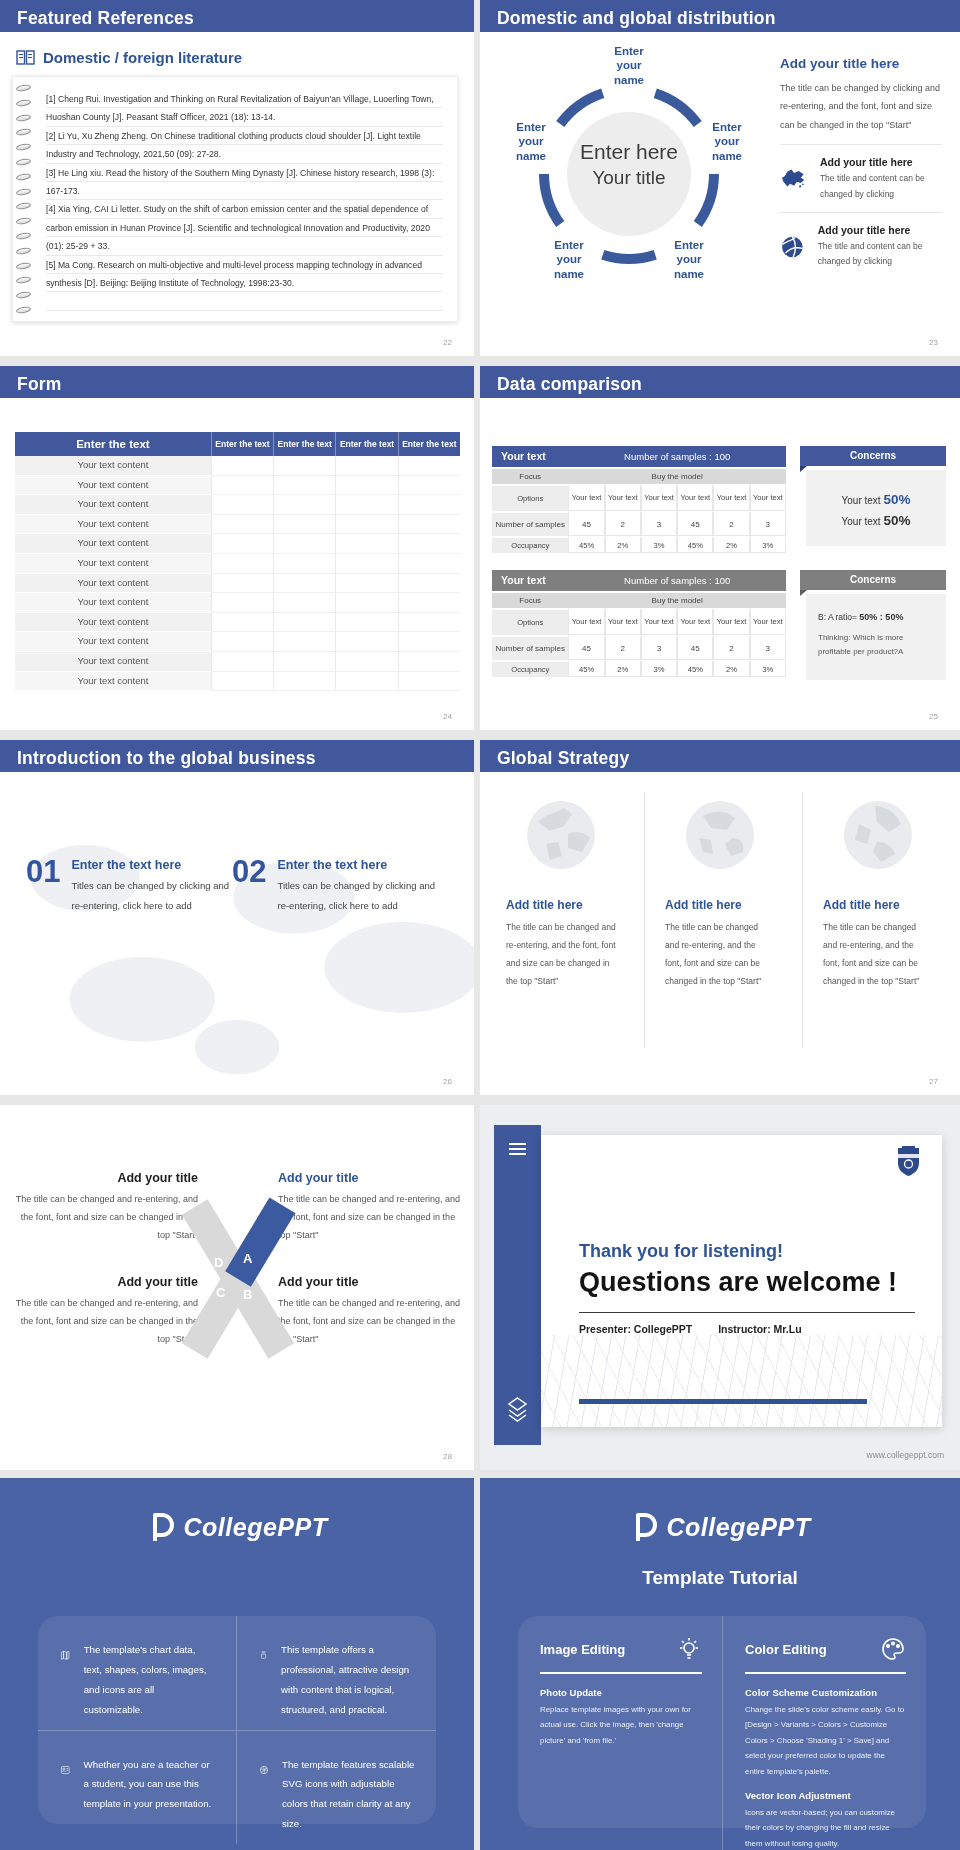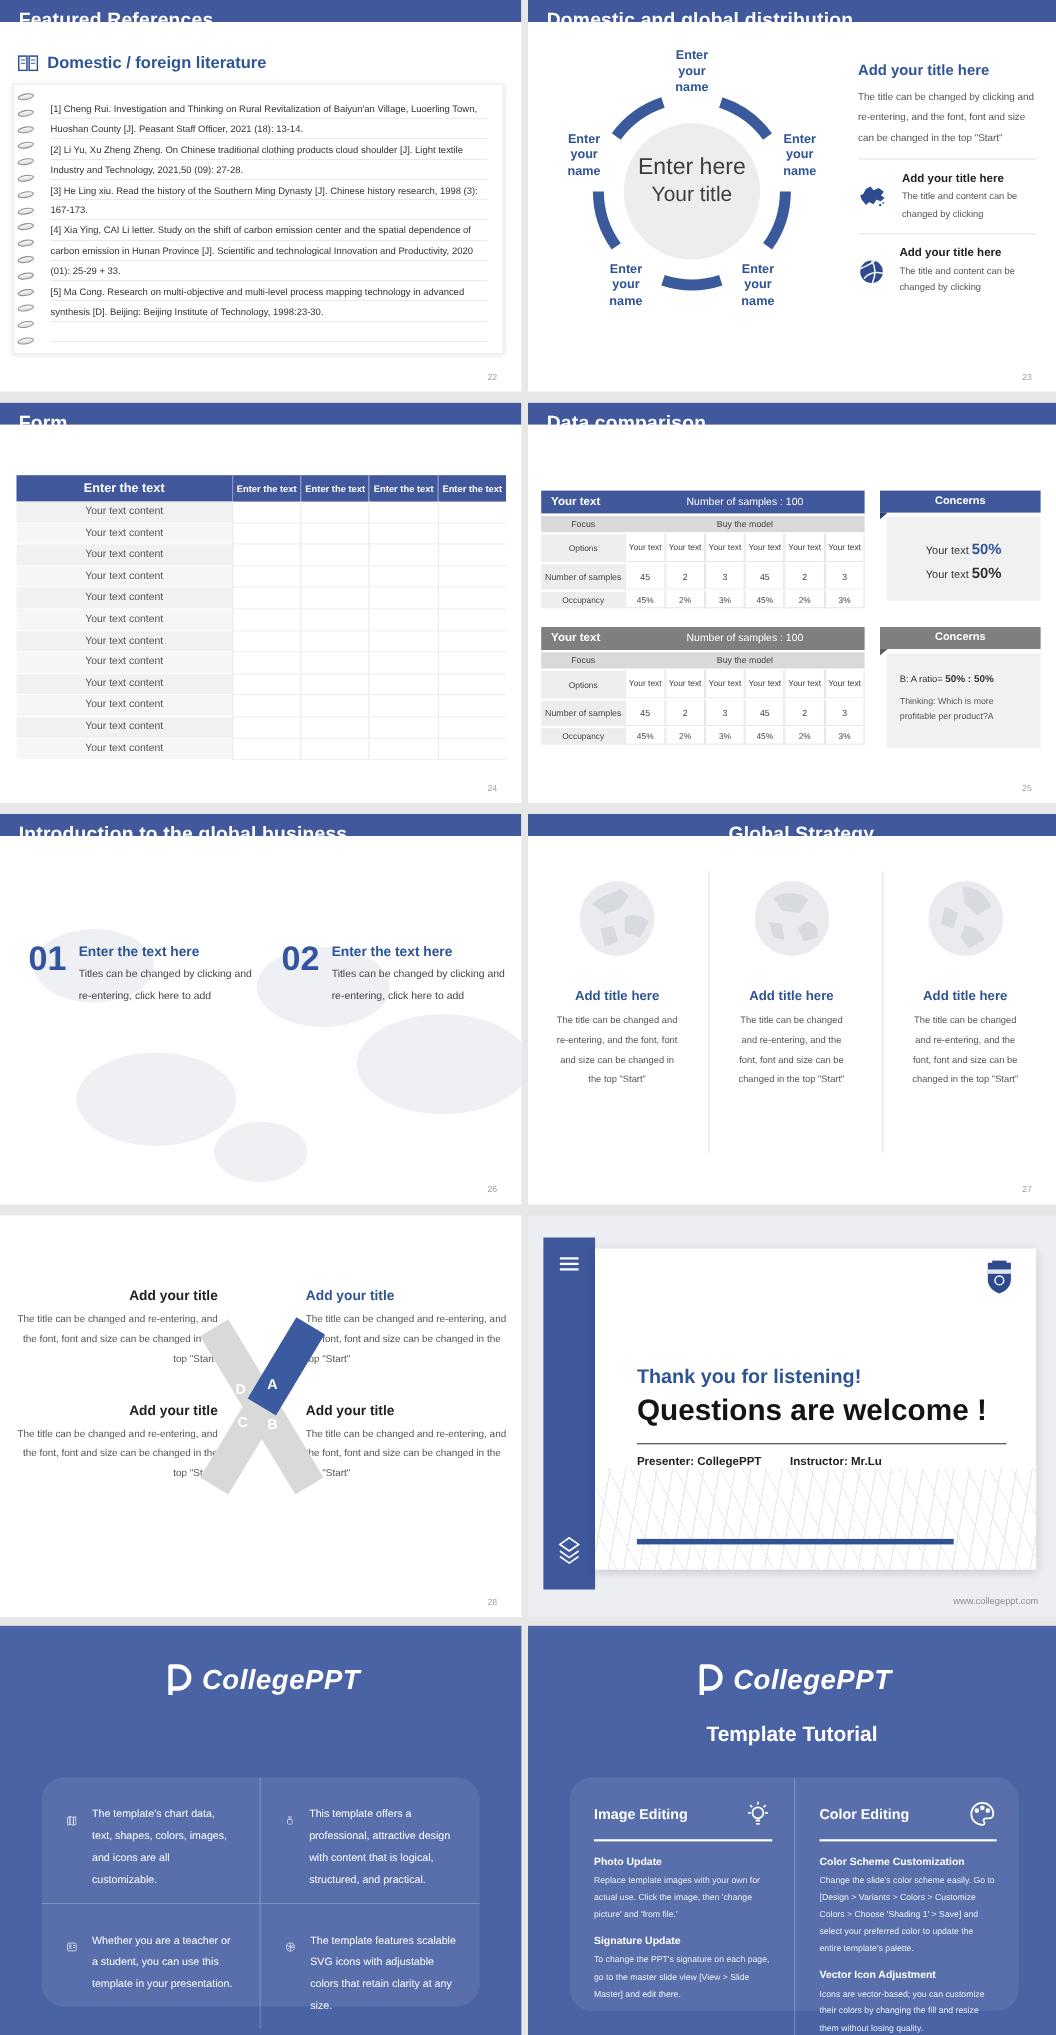--- a/index.html
+++ b/index.html
@@ -1,18 +1,18 @@
 <!DOCTYPE html>
 <html><head>
 <meta charset="utf-8">
 <style>
   * { margin:0; padding:0; box-sizing:border-box; }
   html,body { width:960px; height:1850px; background:#e7e7e7; font-family:"Liberation Sans",sans-serif; position:relative; }
   .slide { position:absolute; background:#fff; overflow:hidden; }
-  .hdr { height:20px; background:#41589d; color:#fff; font-weight:bold; font-size:17.5px; line-height:36px; padding-left:17px; letter-spacing:.2px; }
+  .hdr { height:32px; background:#41589d; color:#fff; font-weight:bold; font-size:17.5px; line-height:36px; padding-left:17px; letter-spacing:.2px; }
   .pg { position:absolute; right:22px; bottom:9px; font-size:8px; color:#a3a3a3; }
 
   
   #s22 { left:0; top:0; width:474px; height:356px; }
   .sec-title { position:absolute; left:16px; top:49px; display:flex; align-items:center; gap:8px; color:#2f5496; font-weight:bold; font-size:15px; }
   .ref-card { position:absolute; left:12px; top:76px; right:16px; height:246px; background:#fff; border:1px solid #ededed; box-shadow:0 1px 5px rgba(0,0,0,.14); }
   .spiral { position:absolute; left:3px; top:8px; bottom:8px; width:22px; display:flex; flex-direction:column; justify-content:space-between; }
   .ring { width:15px; height:6px; border:1.5px solid #8f8f8f; border-radius:50%; transform:rotate(-10deg); background:linear-gradient(#fdfdfd,#d8d8d8); }
   .ref-text { position:absolute; left:33px; top:13px; right:14px; bottom:6px; font-size:8.6px; color:#333;
               line-height:18.4px; background:repeating-linear-gradient(to bottom, transparent 0 17.4px, #e9e9e9 17.4px 18.4px); }
@@ -79,27 +79,27 @@
   
   #s26 { left:0; top:740px; width:474px; height:355px; }
   .mapbg { position:absolute; inset:36px 0 0 0;
     background:
       radial-gradient(90px 55px at 18% 32%, #eef0f4 60%, transparent 61%),
       radial-gradient(120px 70px at 30% 70%, #eef0f4 60%, transparent 61%),
       radial-gradient(100px 60px at 62% 38%, #eef0f4 60%, transparent 61%),
       radial-gradient(130px 75px at 85% 60%, #eef0f4 60%, transparent 61%),
       radial-gradient(70px 45px at 50% 85%, #eef0f4 60%, transparent 61%); }
   .gitem { position:absolute; display:flex; gap:11px; width:210px; }
-  .gi1 { left:26px; top:116px; } .gi2 { left:256px; top:116px;justify-content:center; }
+  .gi1 { left:26px; top:116px; } .gi2 { left:232px; top:116px;justify-content:center; }
   .gnum { font-size:31px; font-weight:bold; color:#33549e; line-height:1; }
   .gtt h4 { font-size:12.5px; font-weight:bold; color:#2f5496; margin-top:2px; }
   .gtt p { font-size:9.5px; color:#444; line-height:2.1; margin-top:4px; }
 
   
-  #s27 { left:480px; top:740px; width:480px; height:355px;text-align:center; }
+  #s27 { left:480px; top:740px; width:480px; height:355px; }
   .gcol { position:absolute; top:52px; width:150px; padding:0 20px; }
   .gc1 { left:6px; } .gc2 { left:164px; border-left:1px solid #e3e3e3; height:256px; } .gc3 { left:322px; border-left:1px solid #e3e3e3; height:256px; }
   .gcol .globe { display:block; margin:6px auto 0; }
   .gcol h4 { font-size:12px; font-weight:bold; color:#2f5496; margin-top:26px; }
   .gcol p { font-size:8.5px; color:#555; line-height:2.1; margin-top:7px; }
 
   
   #s28 { left:0; top:1105px; width:474px; height:365px; }
   .q { position:absolute; width:186px; }
   .q h4 { font-size:12.5px; font-weight:bold; color:#222; }
@@ -636,24 +636,20 @@
             <line x1="19.5" y1="12" x2="22" y2="12"></line>
           <line x1="6" y1="5" x2="7.8" y2="6.8"></line>
             <line x1="18.2" y1="6.8" x2="20" y2="5"></line>
         </svg>
       </div>
       <hr>
       <div class="tb">
         <h5>Photo Update</h5>
         <p>Replace template images with your own for actual use. Click the image, then 'change picture' and 'from file.'</p>
       </div>
-      <div class="tb">
-        <h5>Signature Update</h5>
-        <p>To change the PPT's signature on each page, go to the master slide view [View &gt; Slide Master] and edit there.</p>
-      </div>
     </div>
     <div class="tcol">
       <div class="sec-hd">
         <h4>Color Editing</h4>
         <svg width="26" height="26" viewBox="0 0 26 26" fill="none" stroke="#fff" stroke-width="1.6">
           <path d="M13 3 a10 10 0 1 0 0 20 c2 0 2.5-1.6 1.5-3 c-1-1.4 0-3 2-3 h2.5 a4 4 0 0 0 4-4 a10 10 0 0 0 -10-10 Z"></path>
           <circle cx="8" cy="10" r="1.3" fill="#fff"></circle>
             <circle cx="13" cy="7.5" r="1.3" fill="#fff"></circle>
             <circle cx="18" cy="10" r="1.3" fill="#fff"></circle>
         </svg>

